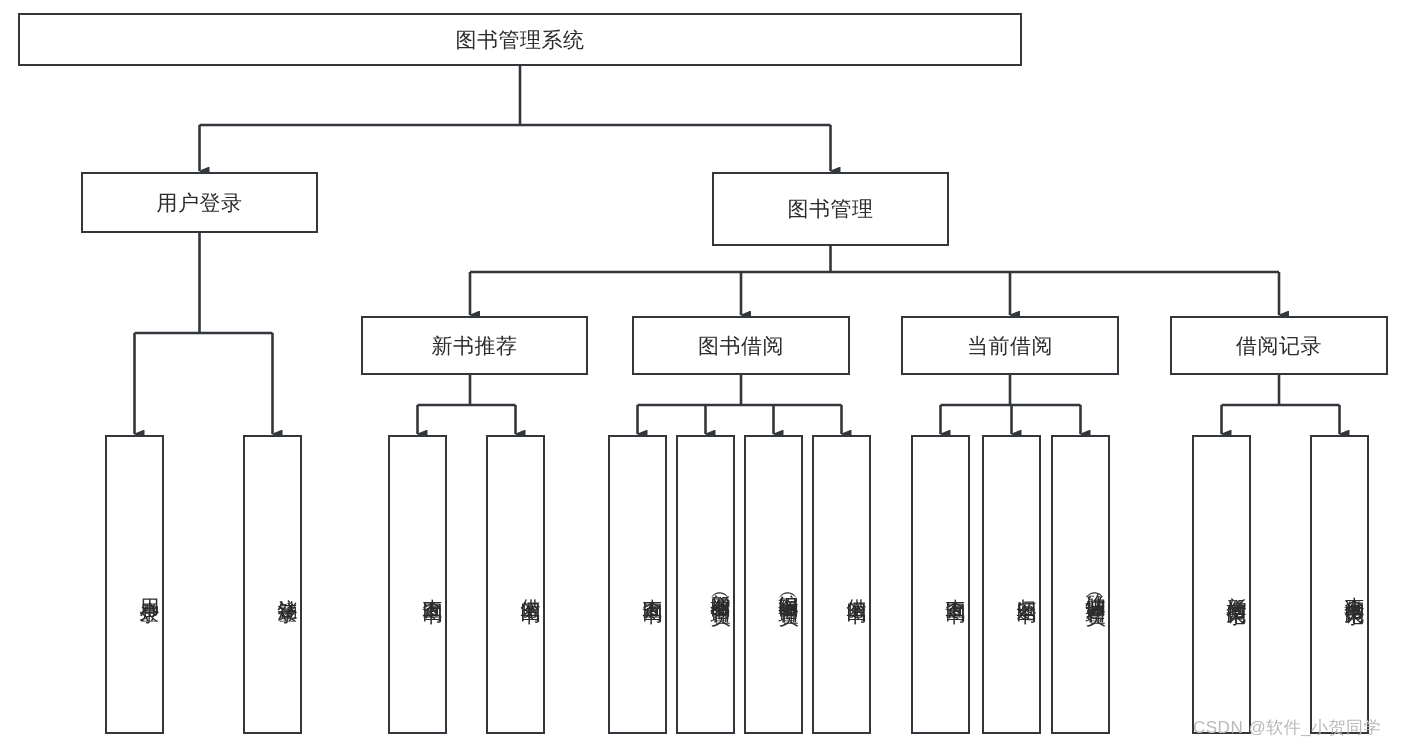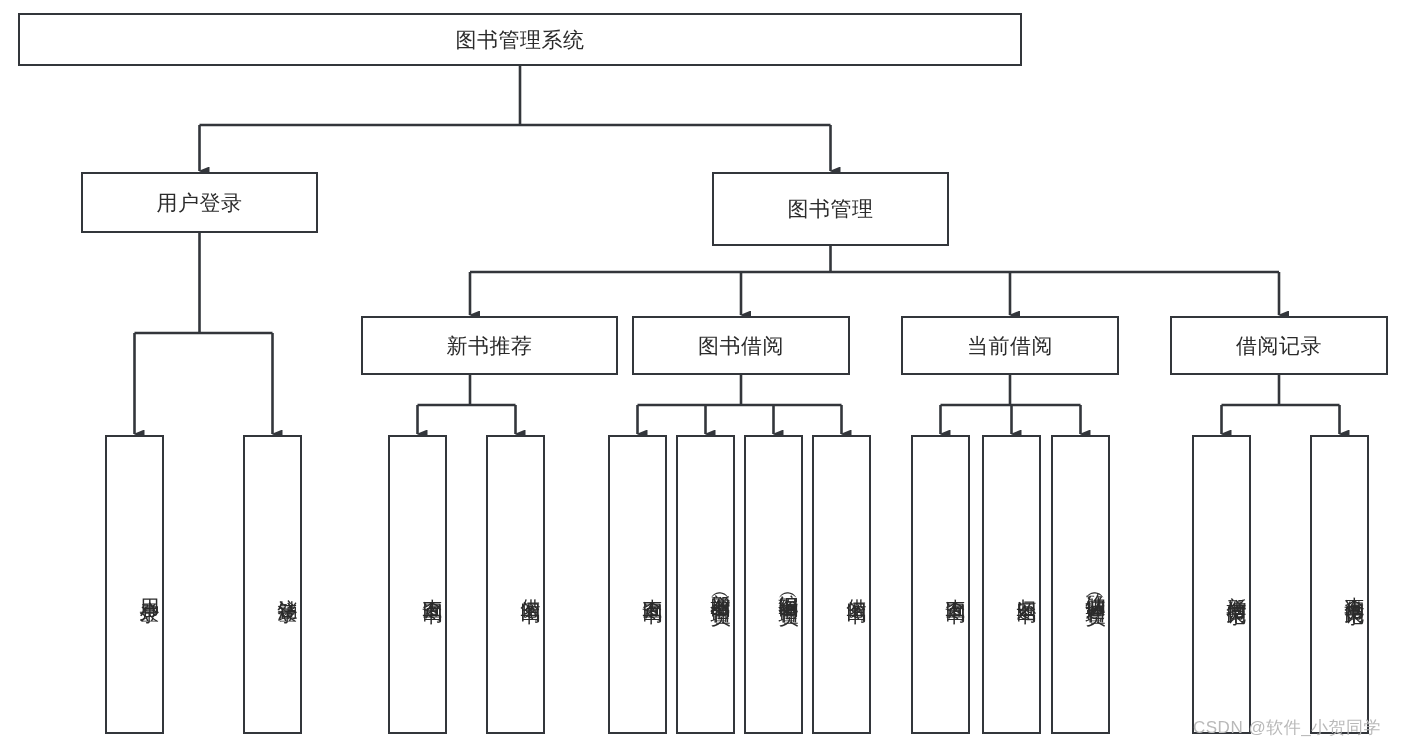--- a/index.html
+++ b/index.html
@@ -117,21 +117,21 @@
     <span class="node-label">图书管理系统</span>
   </div>
 
   <div class="node horiz" style="left:81px;top:172px;width:237px;height:61px;">
     <span class="node-label">用户登录</span>
   </div>
   <div class="node horiz" style="left:712px;top:172px;width:237px;height:74px;">
     <span class="node-label">图书管理</span>
   </div>
 
-  <div class="node horiz" style="left:361px;top:316px;width:257px;height:59px;">
+  <div class="node horiz" style="left:361px;top:316px;width:227px;height:59px;">
     <span class="node-label">新书推荐</span>
   </div>
   <div class="node horiz" style="left:901px;top:316px;width:218px;height:59px;">
     <span class="node-label">当前借阅</span>
   </div>
   <div class="node horiz" style="left:632px;top:316px;width:218px;height:59px;">
     <span class="node-label">图书借阅</span>
   </div>
   <div class="node horiz" style="left:1170px;top:316px;width:218px;height:59px;">
     <span class="node-label">借阅记录</span>

